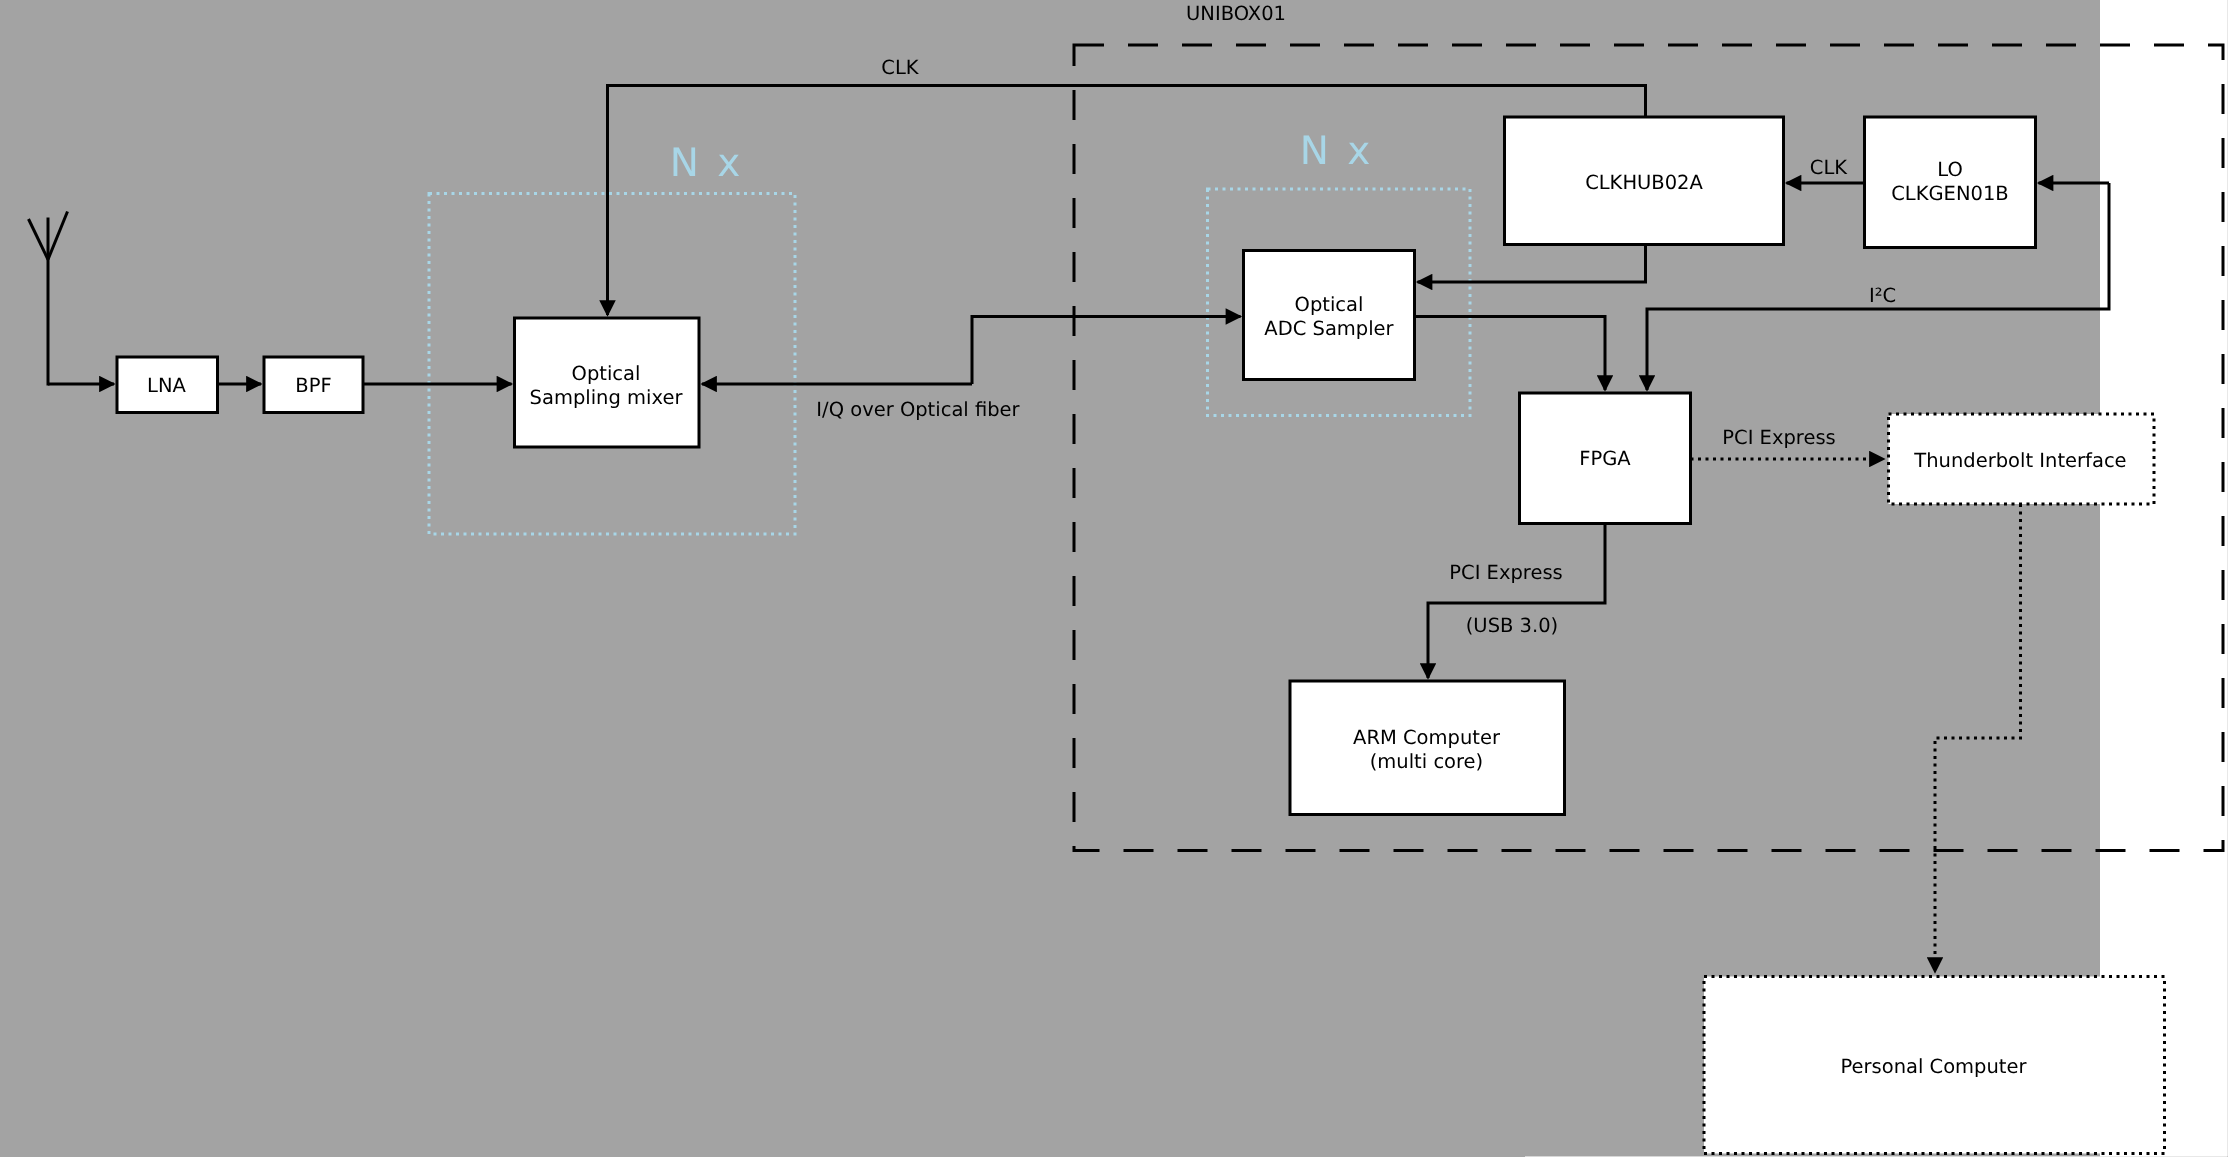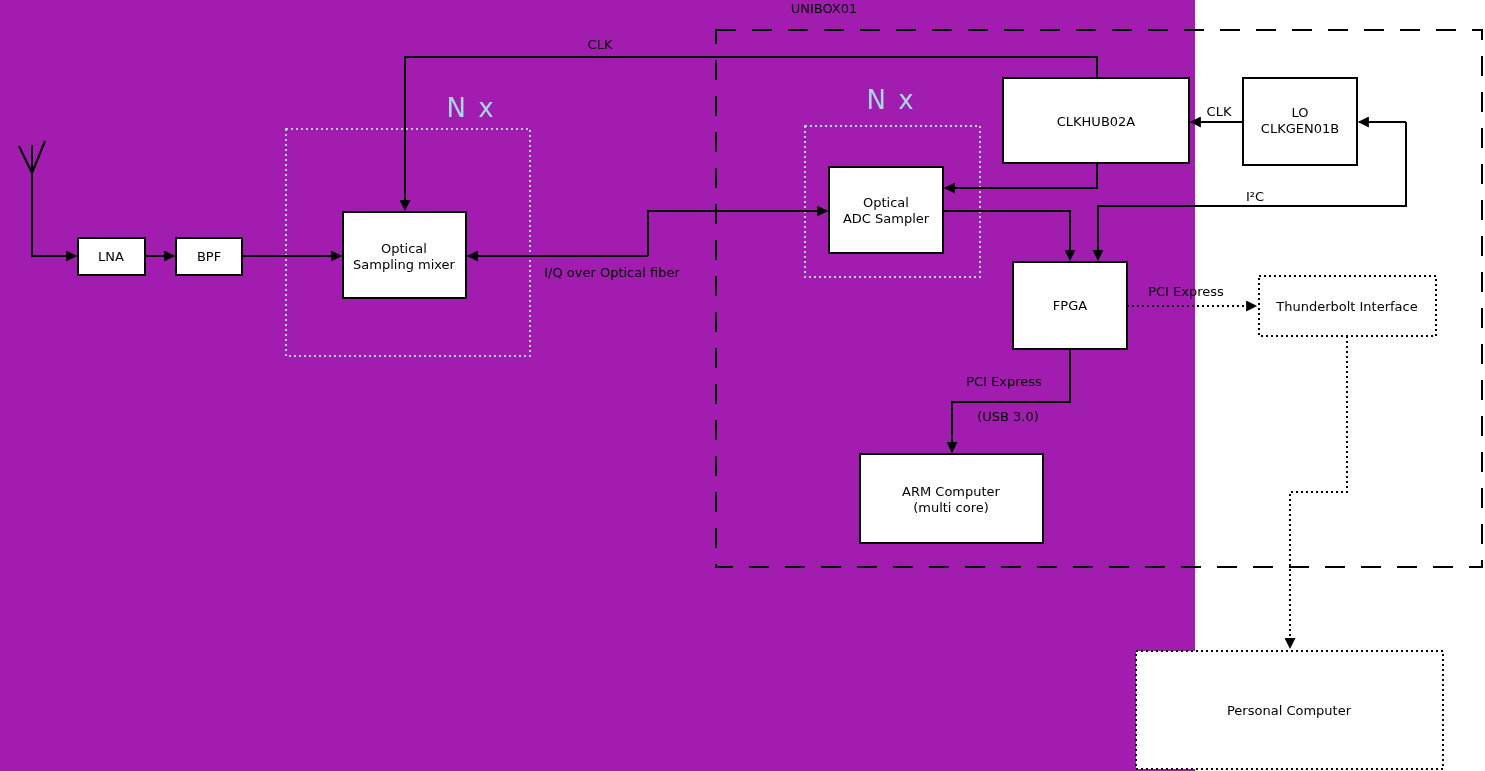--- a/index.html
+++ b/index.html
@@ -2,23 +2,23 @@
 <html><head>
 <meta charset="utf-8">
 <style>
   html, body {
     margin: 0;
     padding: 0;
     background: #ffffff;
   }
   .stage {
     position: relative;
-    width: 1195px;
+    width: 1400px;
     height: 771px;
-    background: #a21caf;
+    background: #a3a3a3;
     font-family: "DejaVu Sans", "Liberation Sans", sans-serif;
   }
   svg text {
     font-family: "DejaVu Sans", "Liberation Sans", sans-serif;
     font-size: 13px;
     fill: #000000;
     text-anchor: middle;
   }
   svg text.nx {
     font-size: 26px;

